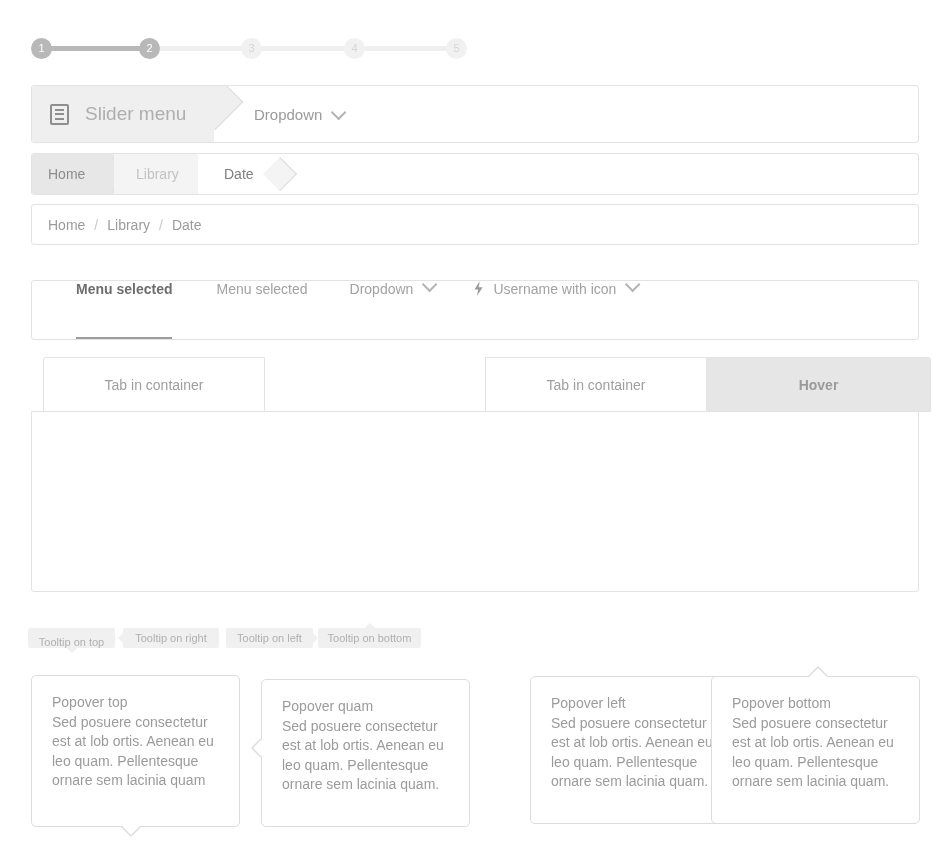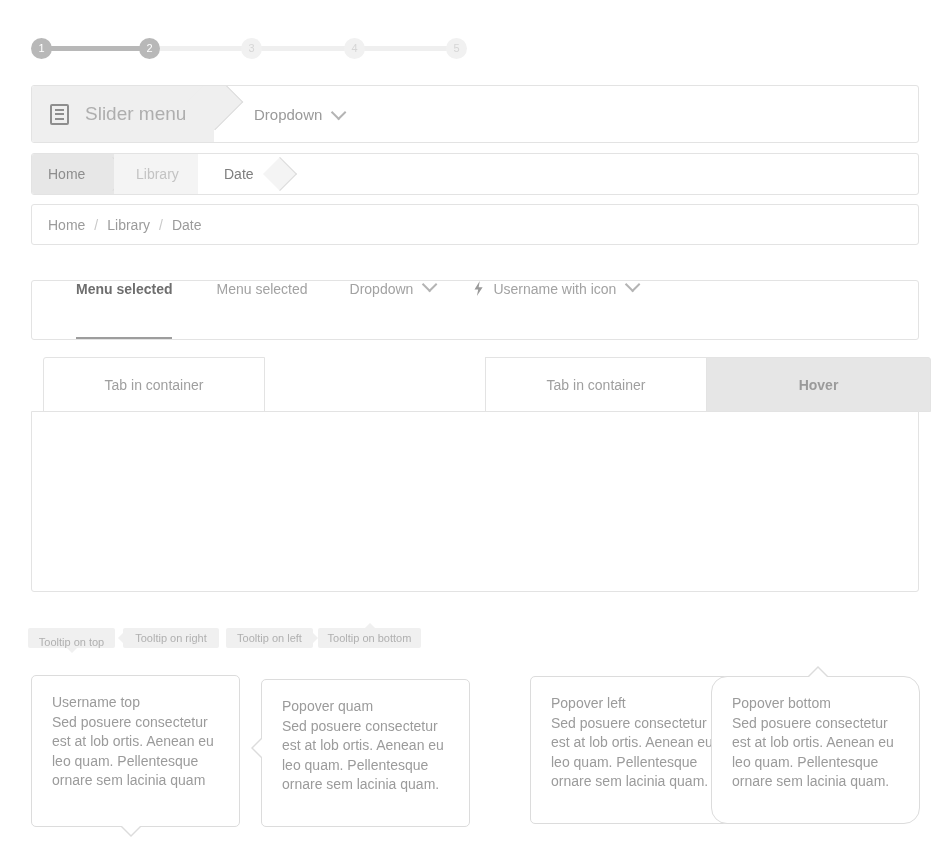--- a/index.html
+++ b/index.html
@@ -389,21 +389,21 @@
   .pop-top .pop-arrow-in   { bottom: -20px; left: 88px; border-top-color: #ffffff; }
 
   .pop-right { left: 261px; top: 679px; width: 209px; height: 148px; }
   .pop-right .pop-arrow    { left: -22px; top: 57px; border-right-color: #dcdcdc; }
   .pop-right .pop-arrow-in { left: -20px; top: 57px; border-right-color: #ffffff; }
 
   .pop-left { left: 482px; top: 676px; width: 209px; height: 148px; margin-left: 48px; }
   .pop-left .pop-arrow     { right: -22px; top: 55px; border-left-color: #dcdcdc; }
   .pop-left .pop-arrow-in  { right: -20px; top: 55px; border-left-color: #ffffff; }
 
-  .pop-bottom { left: 711px; top: 676px; width: 209px; height: 148px; border-radius: 16px; }
+  .pop-bottom { left: 711px; top: 676px; width: 209px; height: 148px; }
   .pop-bottom .pop-arrow   { top: -22px; left: 95px; border-bottom-color: #dcdcdc; }
   .pop-bottom .pop-arrow-in{ top: -20px; left: 95px; border-bottom-color: #ffffff; }
 </style>
 </head>
 <body>
 
 <div class="stepper">
   <div class="stepper-track"></div>
   <div class="stepper-track-fill"></div>
   <div class="step is-active" style="left:0px;">1</div>
@@ -492,21 +492,21 @@
   </div>
   <div class="tooltip tt-left">
     <span>Tooltip on left</span>
   </div>
   <div class="tooltip tt-bottom">
     <span>Tooltip on bottom</span>
   </div>
 </div>
 
 <div class="popover pop-top">
-  <span class="pop-title">Username top</span>
+  <span class="pop-title">Popover top</span>
   <span class="pop-body">Sed posuere consectetur est at lob ortis. Aenean eu leo quam. Pellentesque ornare sem lacinia quam</span>
   <span class="pop-arrow"></span>
   <span class="pop-arrow-in"></span>
 </div>
 
 <div class="popover pop-right">
   <span class="pop-title">Popover quam</span>
   <span class="pop-body">Sed posuere consectetur est at lob ortis. Aenean eu leo quam. Pellentesque ornare sem lacinia quam.</span>
   <span class="pop-arrow"></span>
   <span class="pop-arrow-in"></span>

